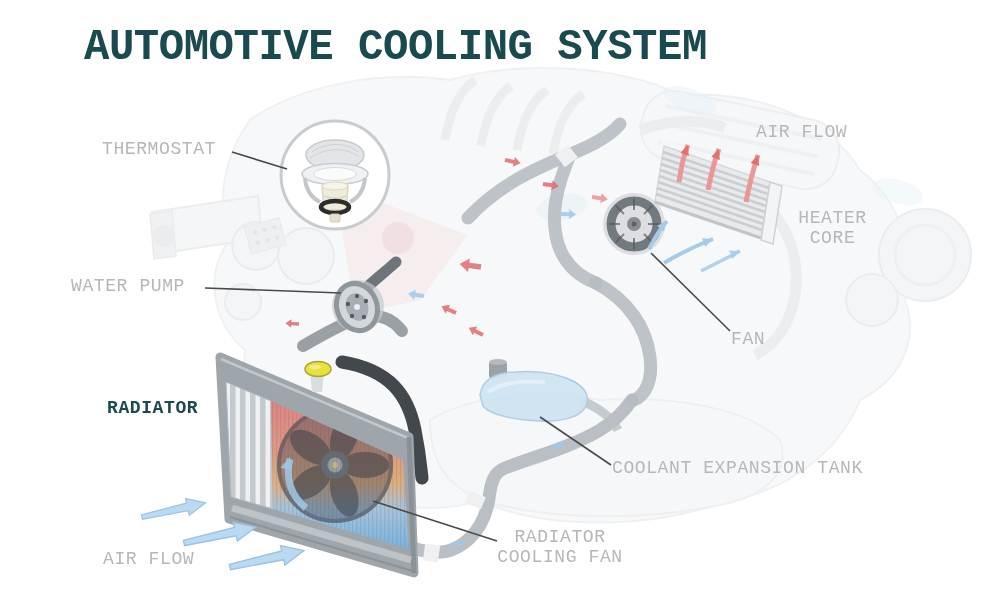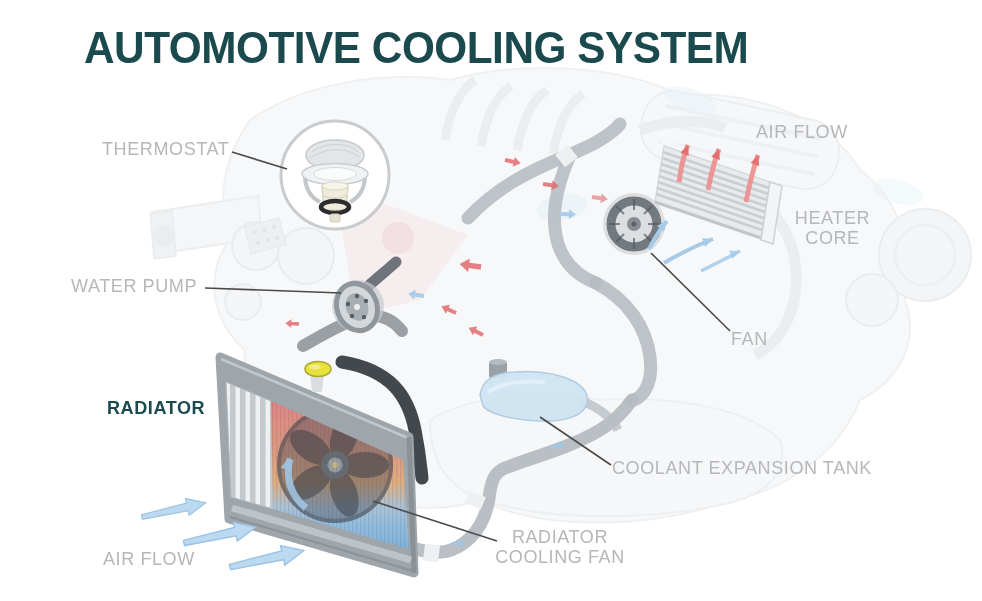--- a/index.html
+++ b/index.html
@@ -1,17 +1,17 @@
 <!DOCTYPE html>
 <html><head>
 <meta charset="utf-8">
 <style>
   html,body{margin:0;padding:0;background:#fff;}
   .stage{position:relative;width:982px;height:601px;background:#ffffff;overflow:hidden;
-         font-family:Liberation Sans, sans-serif;}
+         font-family:Liberation Mono, monospace;}
   .stage svg{position:absolute;left:0;top:0;}
   .title{position:absolute;left:84px;top:22px;margin:0;font-size:45px;font-weight:bold;
          color:#1b4a4e;letter-spacing:-.5px;white-space:nowrap;
          transform:scaleX(.94);transform-origin:left top;}
   .lbl{position:absolute;font-size:19px;color:#b6b7b9;letter-spacing:.6px;white-space:nowrap;
        transform:scaleX(.95);transform-origin:left top;line-height:20px;}
   .lbl.teal{color:#1b4a4e;font-weight:bold;}
   .lbl.center{text-align:center;transform-origin:center top;}
 </style>
 </head>

